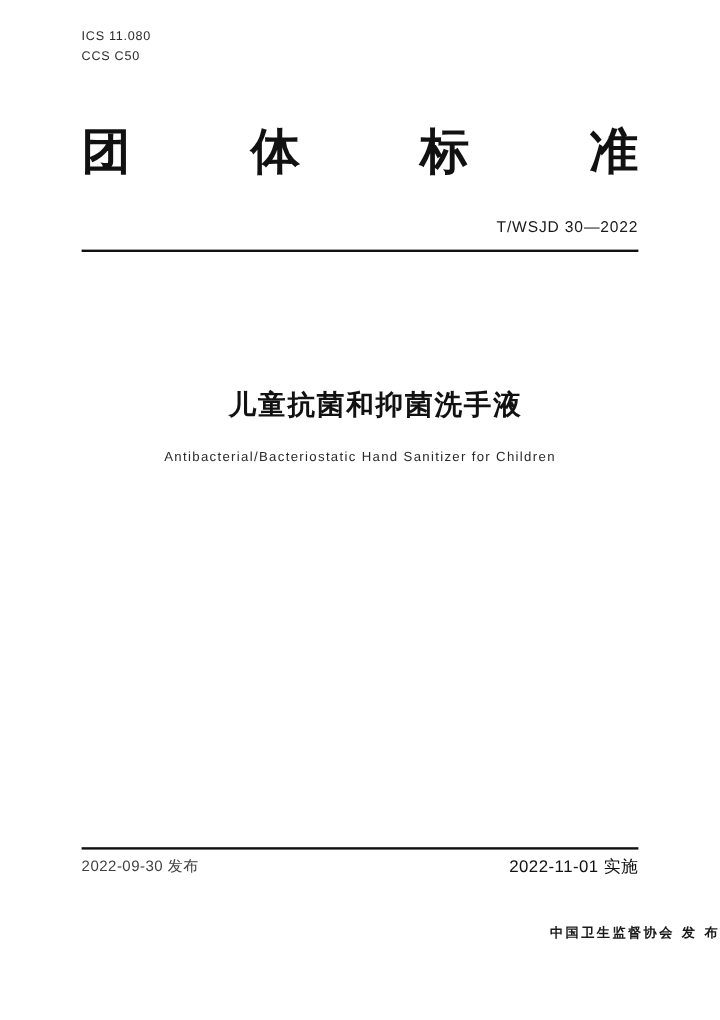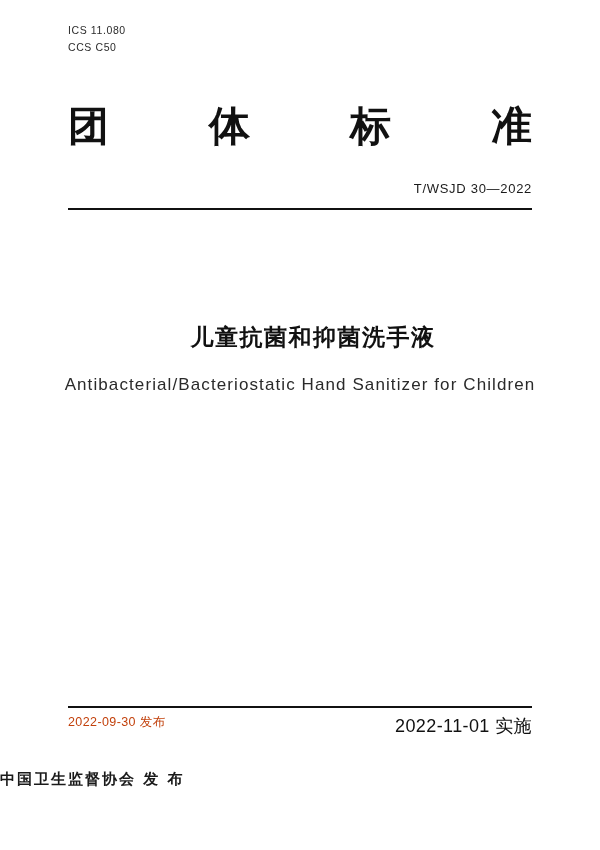--- a/index.html
+++ b/index.html
@@ -91,56 +91,56 @@
     color: #111;
     padding-left: 26px;
   }
   .en-title {
     position: absolute;
     left: 0;
     right: 0;
     top: 375px;
     text-align: center;
     font-family: "Liberation Sans", sans-serif;
-    font-size: 17px;
+    font-size: 11px;
     letter-spacing: 1.1px;
     color: #2a2a2a;
     white-space: nowrap;
   }
 
   
   .date-left {
     position: absolute;
     left: 68px;
     top: 714px;
     font-family: "Liberation Sans", sans-serif;
     font-size: 12.5px;
     letter-spacing: 0.4px;
-    color: #c2410c;
+    color: #404040;
   }
   .date-right {
     position: absolute;
     right: 68px;
     top: 714px;
     font-family: "Liberation Sans", sans-serif;
-    font-size: 18px;
+    font-size: 14px;
     letter-spacing: 0.4px;
     color: #111;
     text-align: right;
   }
 
   
   .publisher {
     position: absolute;
     left: 0;
     right: 0;
     top: 770px;
-    text-align: left;
+    text-align: right;
     font-family: "DejaVu Sans", "Liberation Sans", sans-serif;
-    font-size: 15px;
+    font-size: 11px;
     font-weight: bold;
     letter-spacing: 2px;
     color: #1a1a1a;
   }
 </style>
 </head>
 <body>
 
 <div class="page">
 

